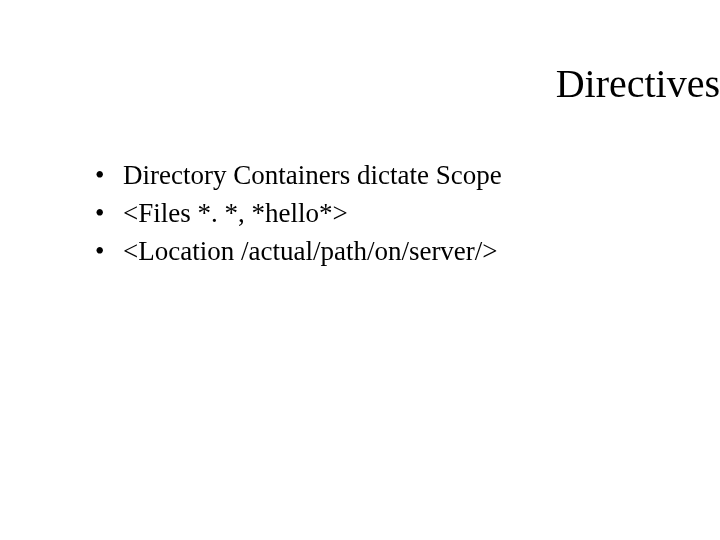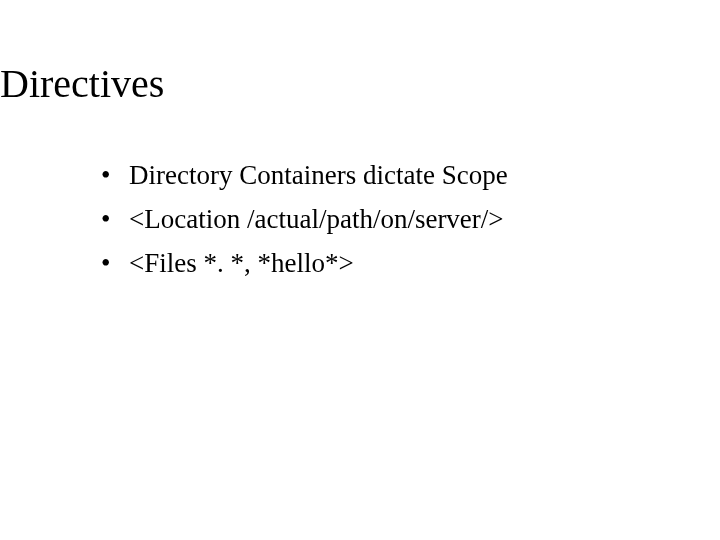--- a/index.html
+++ b/index.html
@@ -12,47 +12,47 @@
       color: #000000;
       overflow: hidden;
     }
     .slide {
       width: 100%;
       height: 100%;
       box-sizing: border-box;
       padding-top: 60px;
     }
     .title {
-      text-align: left;
+      text-align: right;
       font-size: 40px;
       font-weight: normal;
       margin: 0 0 50px 0;
     }
     .bullets {
       margin: 0;
       padding: 0 0 0 95px;
       list-style: none;
       font-size: 27px;
       line-height: 1.4;
     }
     .bullets li {
       position: relative;
       padding-left: 28px;
-      margin: 6px;
+      margin: 0;
     }
     .bullets li::before {
       content: "•";
       position: absolute;
       left: 0;
       top: 0;
     }
   </style>
 </head>
 <body>
 
 <div class="slide">
   <h1 class="title">Directives</h1>
   <ul class="bullets">
     <li>Directory Containers dictate Scope</li>
+    <li>&lt;Files *. *, *hello*&gt;</li>
     <li>&lt;Location /actual/path/on/server/&gt;</li>
-    <li>&lt;Files *. *, *hello*&gt;</li>
   </ul>
 </div>
 
 </body></html>

